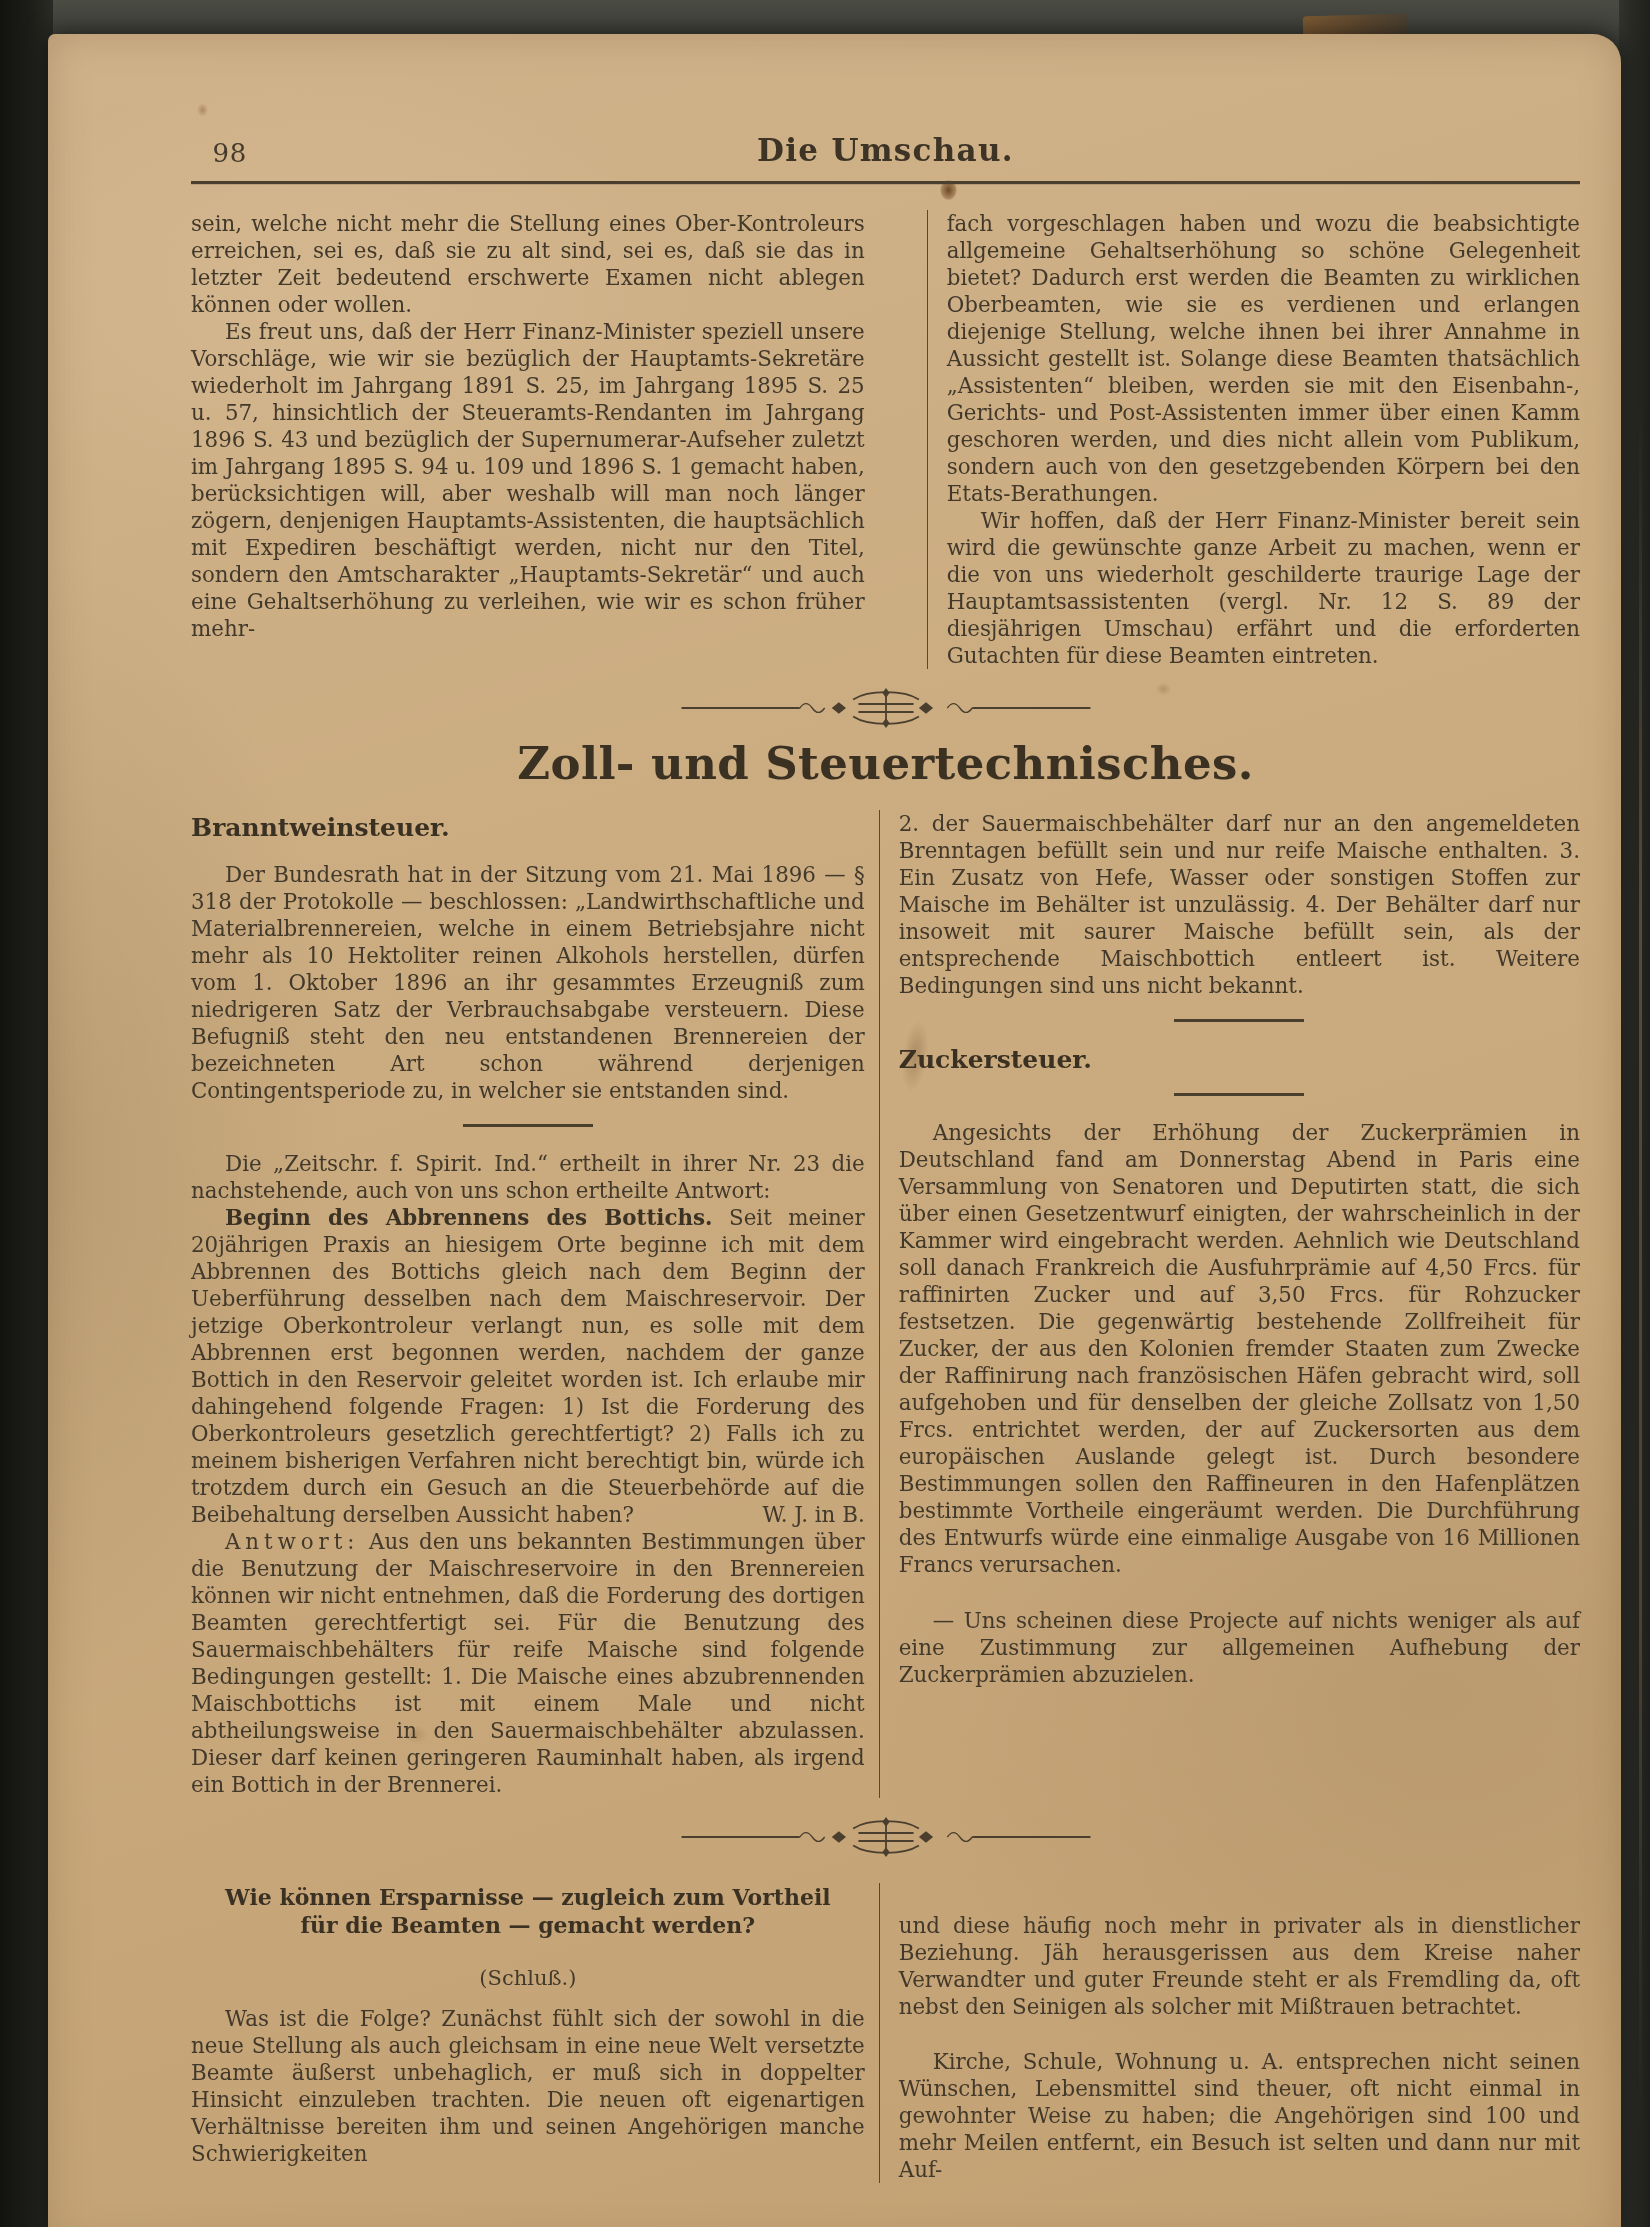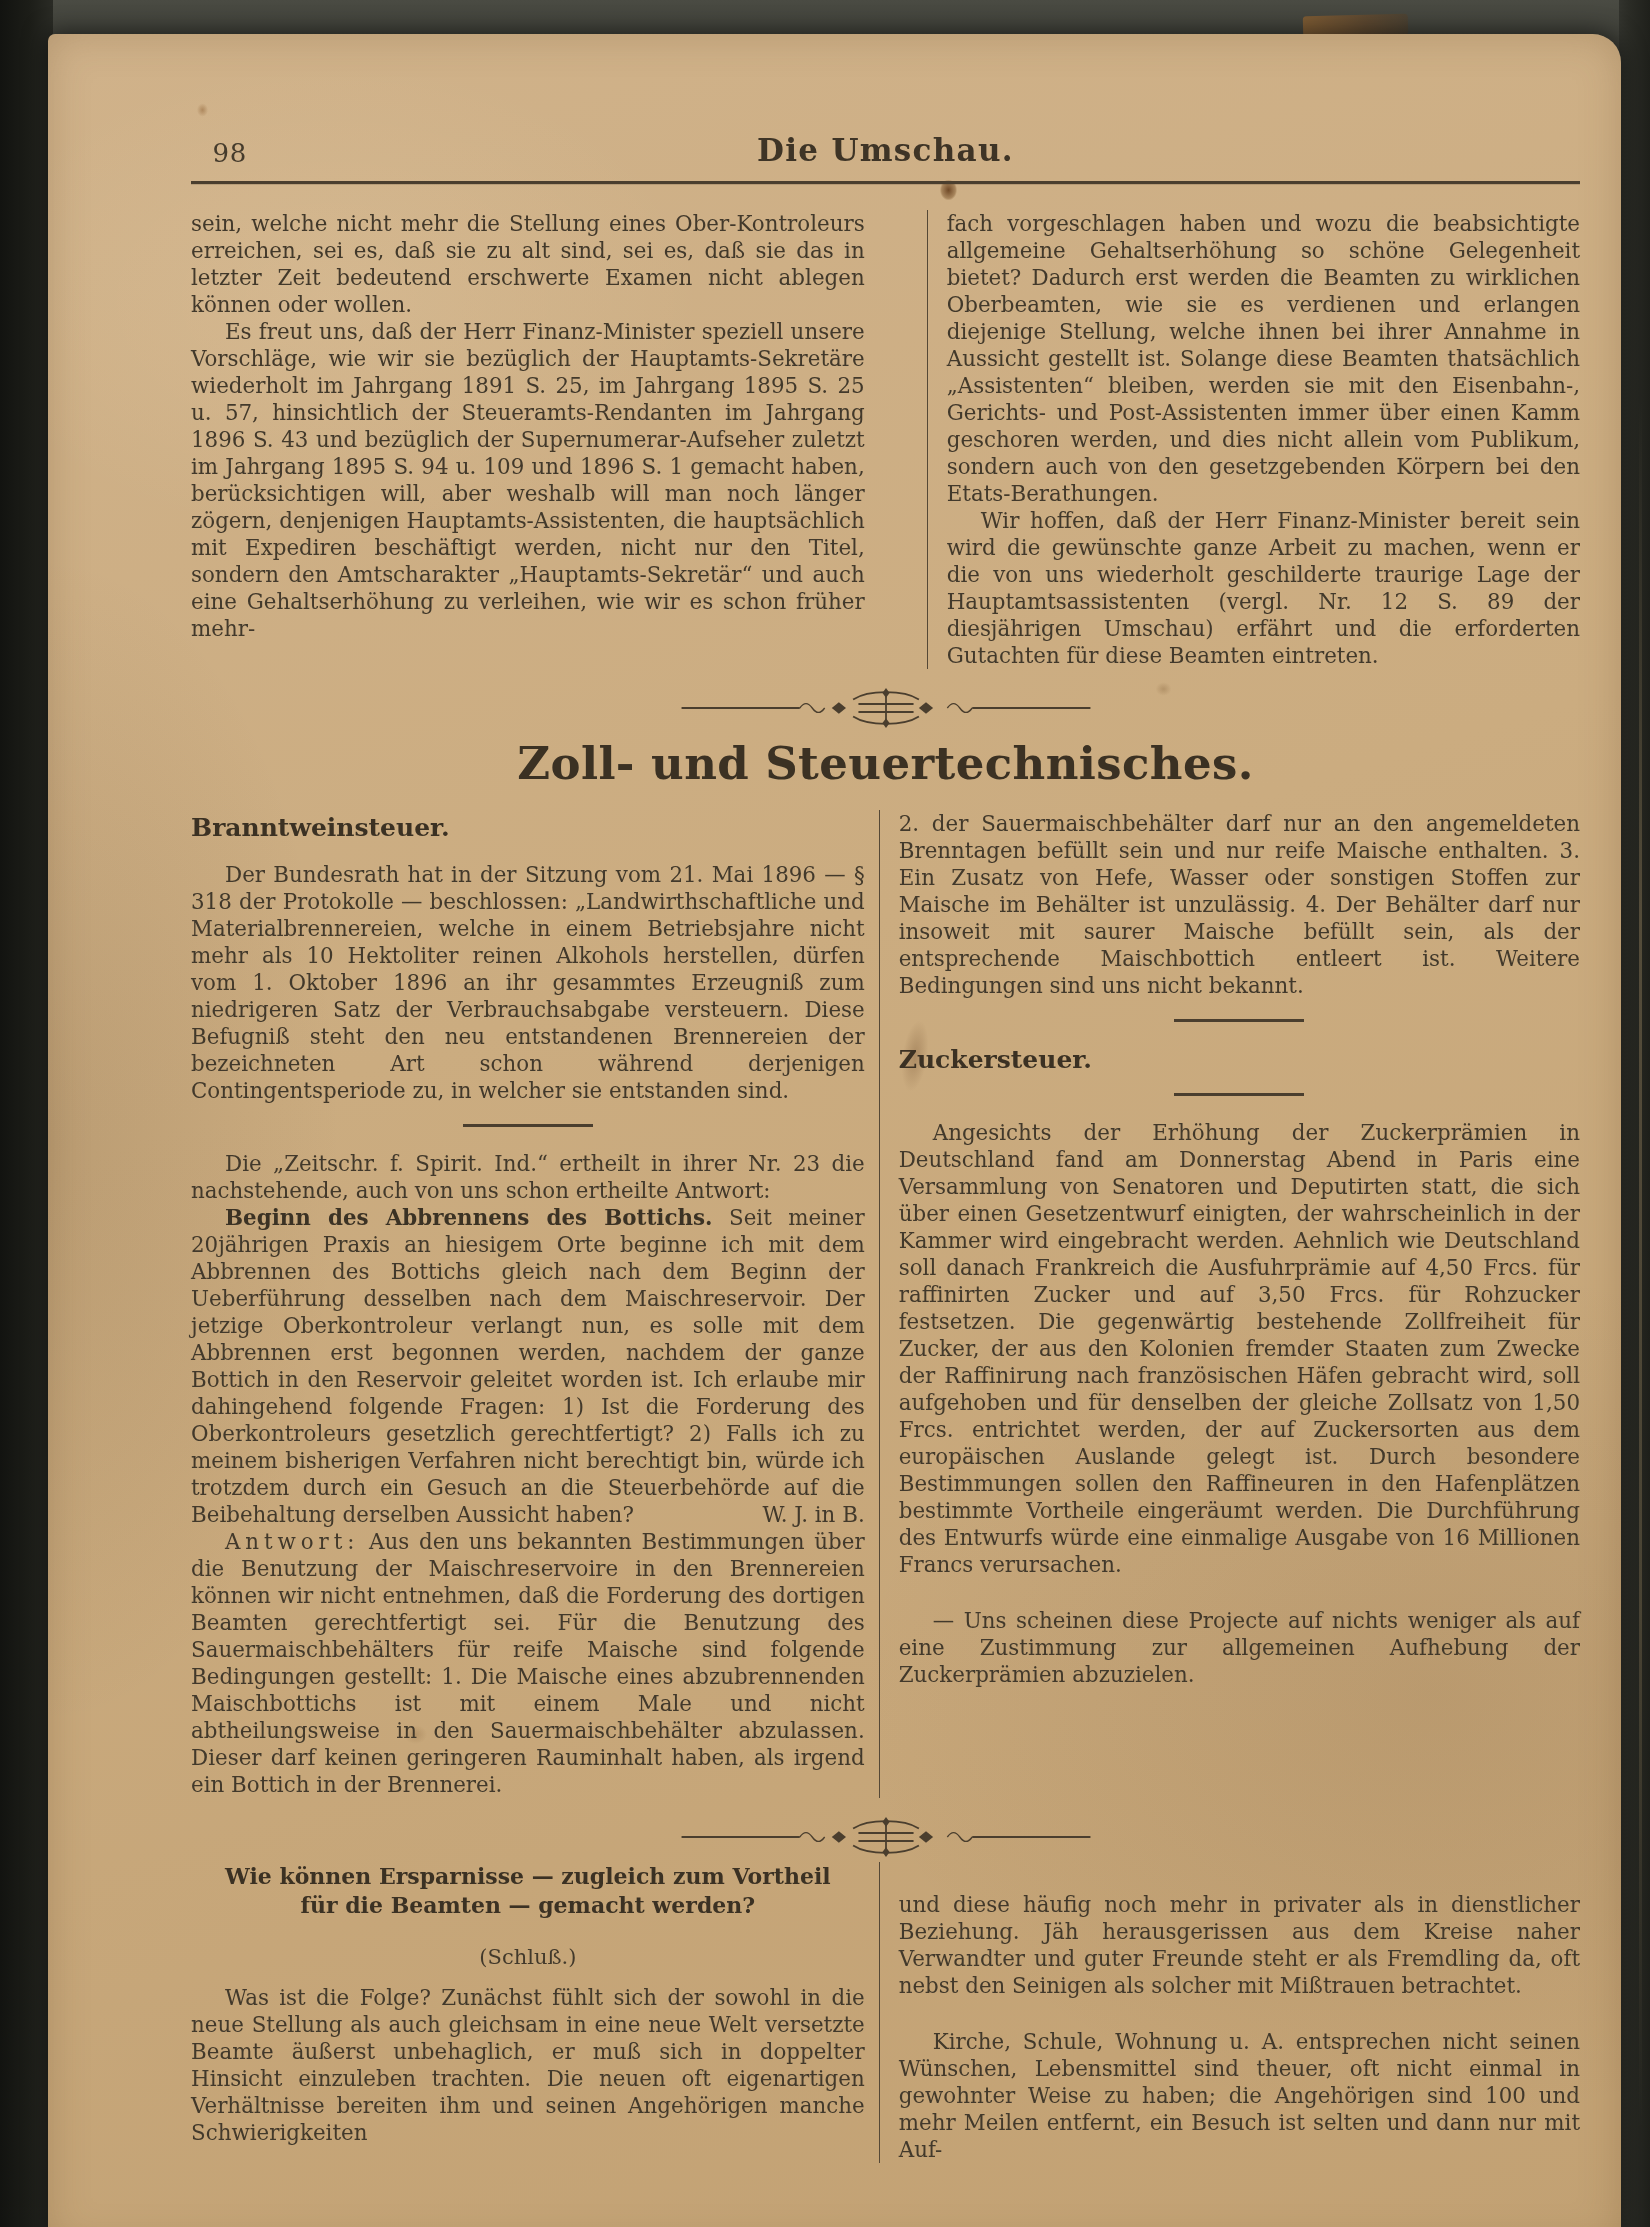--- a/index.html
+++ b/index.html
@@ -51,21 +51,21 @@
   .pg-header{position:relative;height:38px;}
   .page-number{position:absolute;left:21.4px;bottom:0;font-size:26px;color:#453b2c;letter-spacing:0.9px;}
   .journal-title{position:absolute;left:0;right:0;bottom:0;text-align:center;
     font-size:31px;font-weight:bold;color:#3e34262;color:#3e3426;letter-spacing:1.3px;}
   .header-rule{height:2.7px;background:#4a3e2e;margin-top:13.4px;box-shadow:0 0.4px 0 rgba(60,45,25,.4);}
 
   
   .cols{display:flex;align-items:stretch;}
   .cols.top{margin-top:26px;min-height:430px;gap:48px;}
   .cols.middle{min-height:915px;}
-  .cols.bottom{margin-top:3px;justify-content:center;}
+  .cols.bottom{margin-top:24px;justify-content:center;}
   .col-l{width:688px;padding-right:14.3px;box-sizing:border-box;}
   .col-r{flex:1;border-left:1.3px solid #55483655;border-left:1.3px solid #554836;padding-left:18.7px;box-sizing:border-box;}
   .col-r.offset{padding-top:29px;}
 
   p{margin:0;font-size:21.4px;line-height:27px;color:#42392b;text-align:justify;}
   p.indent{text-indent:34px;}
   p.gap{margin-top:28.5px;}
   .lead-bold{font-weight:bold;color:#3b3224;}
   .lead-sperr{letter-spacing:4.9px;}
   .sig{float:right;padding-left:18px;}

